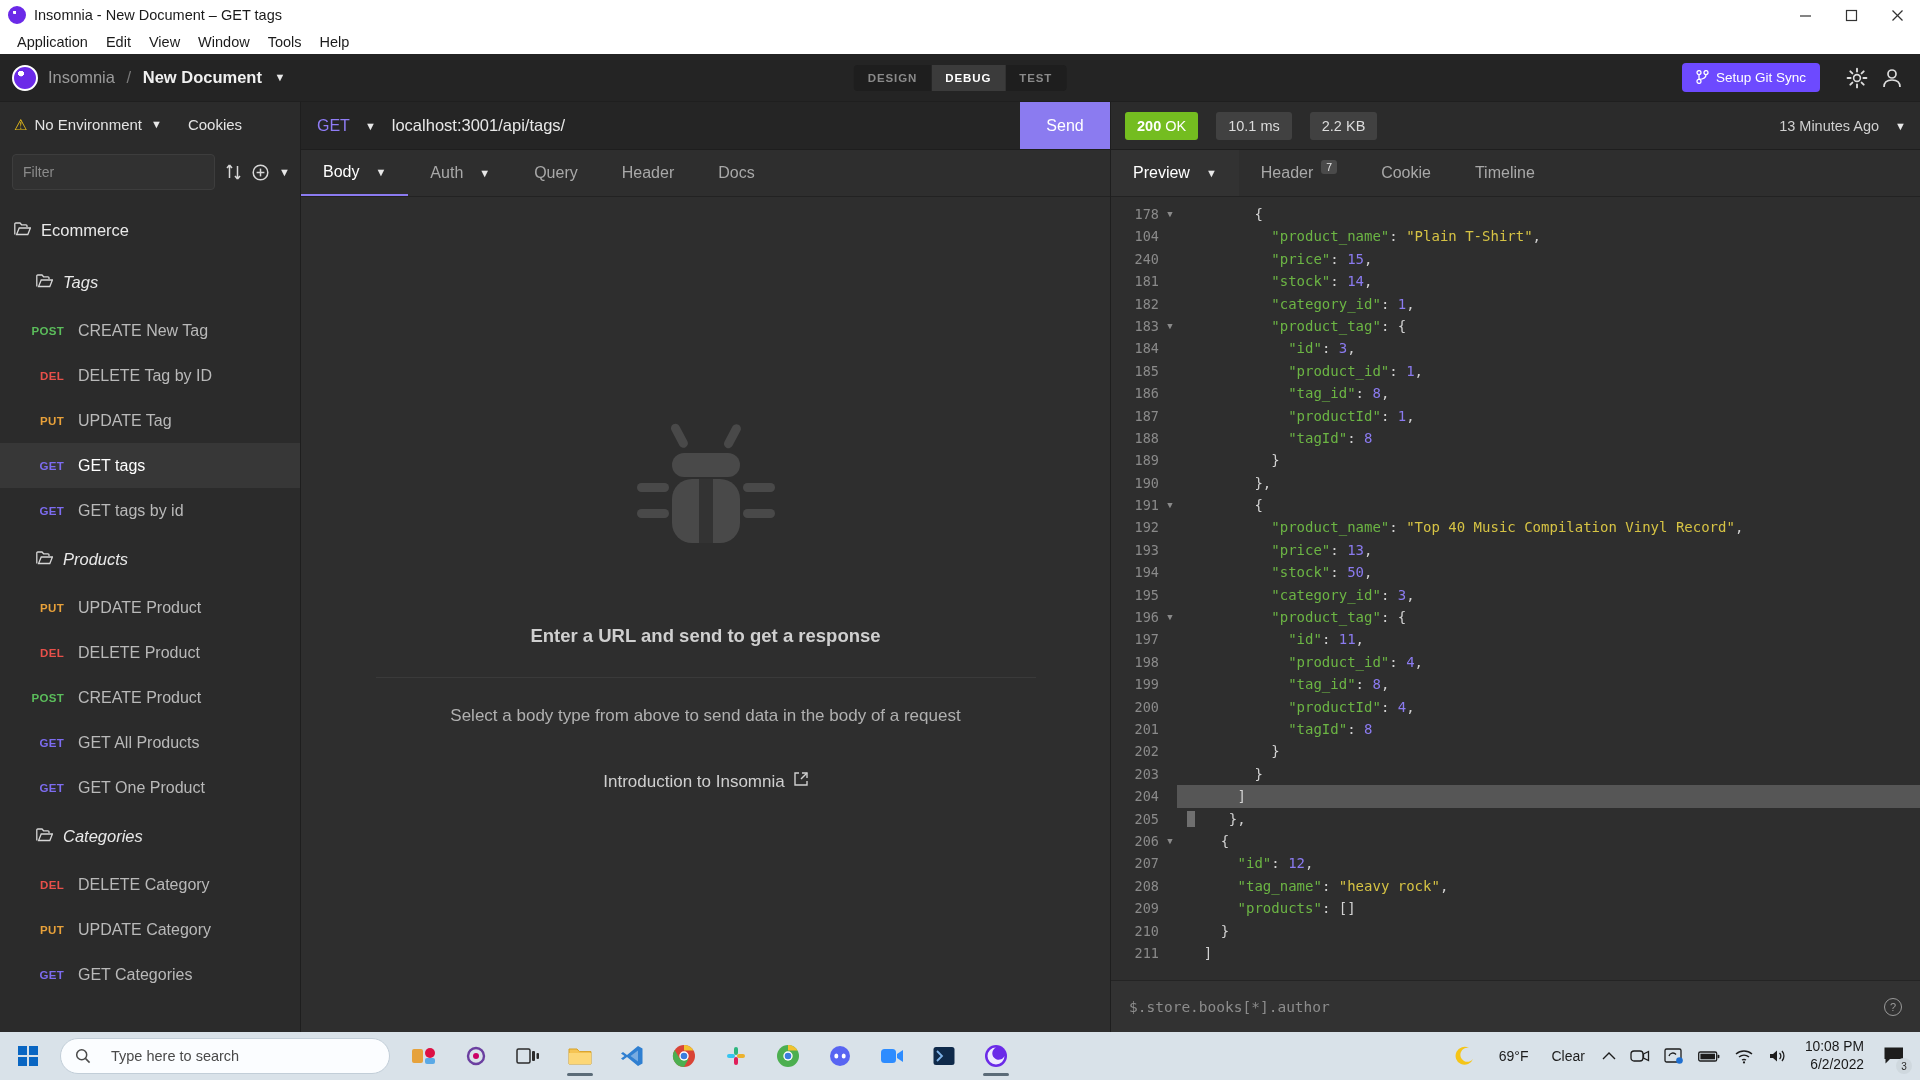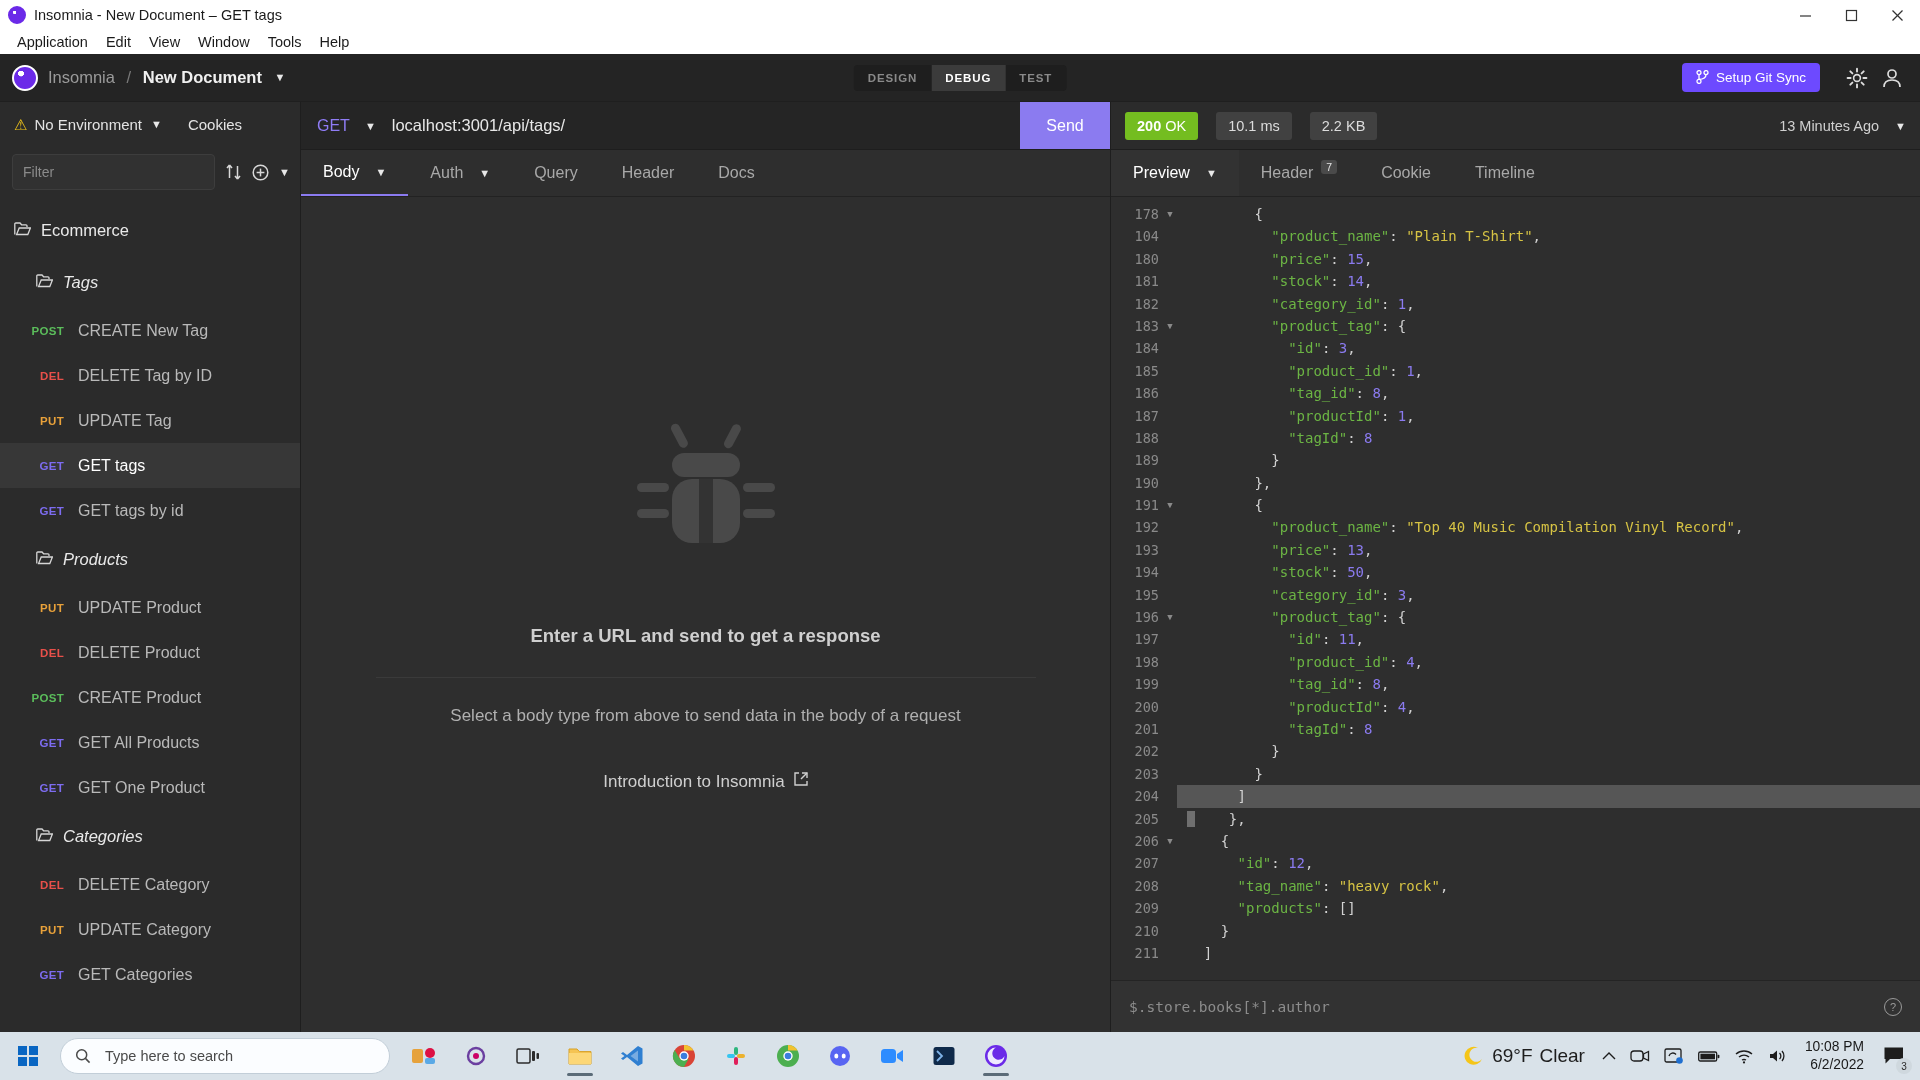--- a/index.html
+++ b/index.html
@@ -182,30 +182,30 @@
   
   .taskbar {
     height: 48px; flex: 0 0 48px; background: #d9e2e9;
     display: flex; align-items: center; position: relative;
   }
   .startbtn { width: 56px; height: 48px; display: flex; align-items: center; justify-content: center; }
   .winlogo { width: 20px; height: 20px; display: grid; grid-template-columns: 1fr 1fr; grid-template-rows: 1fr 1fr; gap: 2px; }
   .winlogo i { background: #0a66c2; display: block; }
   .search-pill {
     width: 330px; height: 36px; background: #fbfdff; border: 1px solid #c2ced8; border-radius: 18px;
-    display: flex; align-items: center; gap: 14px; padding: 0 14px; margin-left: 4px;
+    display: flex; align-items: center; gap: 20px; padding: 0 14px; margin-left: 4px;
     color: #4a4a4a; font-size: 14.5px;
   }
   .tbicons { display: flex; align-items: center; gap: 4px; margin-left: 10px; }
   .tbi { width: 48px; height: 44px; display: flex; align-items: center; justify-content: center; position: relative; }
   .tbi.active::after { content:''; position:absolute; bottom:2px; left: 11px; right: 11px; height: 3px;
                        background: #5b6b78; border-radius: 2px; }
   .tray { margin-left: auto; display: flex; align-items: center; gap: 0; padding-right: 6px; color: #1d1d1d; }
   .tray .ti { padding: 0 7px; height: 48px; display: flex; align-items: center; font-size: 15px; }
-  .weather { display: flex; align-items: center; gap: 7px; font-size: 19px; color: #1d1d1d; padding-right: 10px;}
+  .weather { display: flex; align-items: center; gap: 23px; font-size: 14px; color: #1d1d1d; padding-right: 10px;}
   .clock { display: flex; flex-direction: column; align-items: flex-end; line-height: 18px;
            font-size: 13.8px; color: #1a1a1a; padding: 0 10px; }
   .notif { width: 40px; height: 48px; display: flex; align-items: center; justify-content: center; position: relative; }
   .notif-count { position: absolute; right: 2px; bottom: 6px; width: 16px; height: 16px; border-radius: 50%;
                  background: #cfd8de; color: #2b2b2b; font-size: 10px; display:flex; align-items:center; justify-content:center;}
 </style>
 </head>
 <body>
 
 <div class="winbar">
@@ -481,21 +481,21 @@
           <span>Header</span>
           <span class="badge">7</span>
         </span>
         <span class="t">Cookie</span>
         <span class="t">Timeline</span>
       </div>
 
       <div class="code" id="code">
           <div class="ln"><span class="num">178</span><span class="fold">▼</span><span class="txt">        <span class="p">{</span></span></div>
           <div class="ln"><span class="num">104</span><span class="fold"></span><span class="txt">          <span class="k">"product_name"</span><span class="p">: </span><span class="s">"Plain T-Shirt"</span><span class="p">,</span></span></div>
-          <div class="ln"><span class="num">180</span><span class="fold"></span><span class="txt">          <span class="k">"price"</span><span class="p">: </span><span class="n">15</span><span class="p">,</span></span></div>
+          <div class="ln"><span class="num">240</span><span class="fold"></span><span class="txt">          <span class="k">"price"</span><span class="p">: </span><span class="n">15</span><span class="p">,</span></span></div>
           <div class="ln"><span class="num">181</span><span class="fold"></span><span class="txt">          <span class="k">"stock"</span><span class="p">: </span><span class="n">14</span><span class="p">,</span></span></div>
           <div class="ln"><span class="num">182</span><span class="fold"></span><span class="txt">          <span class="k">"category_id"</span><span class="p">: </span><span class="n">1</span><span class="p">,</span></span></div>
           <div class="ln"><span class="num">183</span><span class="fold">▼</span><span class="txt">          <span class="k">"product_tag"</span><span class="p">: {</span></span></div>
           <div class="ln"><span class="num">184</span><span class="fold"></span><span class="txt">            <span class="k">"id"</span><span class="p">: </span><span class="n">3</span><span class="p">,</span></span></div>
           <div class="ln"><span class="num">185</span><span class="fold"></span><span class="txt">            <span class="k">"product_id"</span><span class="p">: </span><span class="n">1</span><span class="p">,</span></span></div>
           <div class="ln"><span class="num">186</span><span class="fold"></span><span class="txt">            <span class="k">"tag_id"</span><span class="p">: </span><span class="n">8</span><span class="p">,</span></span></div>
           <div class="ln"><span class="num">187</span><span class="fold"></span><span class="txt">            <span class="k">"productId"</span><span class="p">: </span><span class="n">1</span><span class="p">,</span></span></div>
           <div class="ln"><span class="num">188</span><span class="fold"></span><span class="txt">            <span class="k">"tagId"</span><span class="p">: </span><span class="n">8</span></span></div>
           <div class="ln"><span class="num">189</span><span class="fold"></span><span class="txt">          <span class="p">}</span></span></div>
           <div class="ln"><span class="num">190</span><span class="fold"></span><span class="txt">        <span class="p">},</span></span></div>

